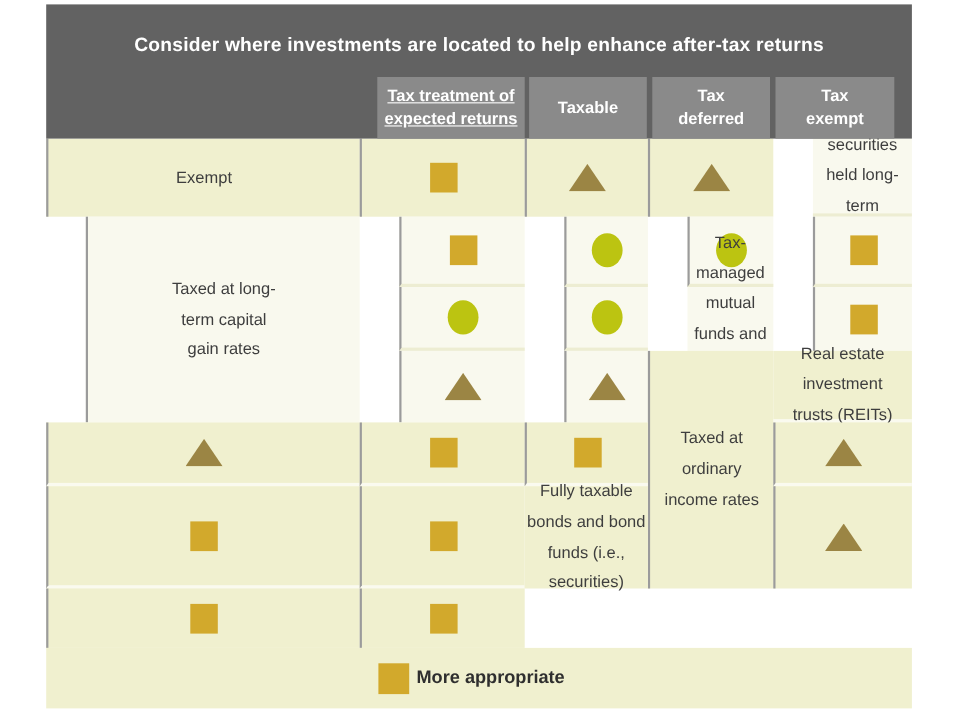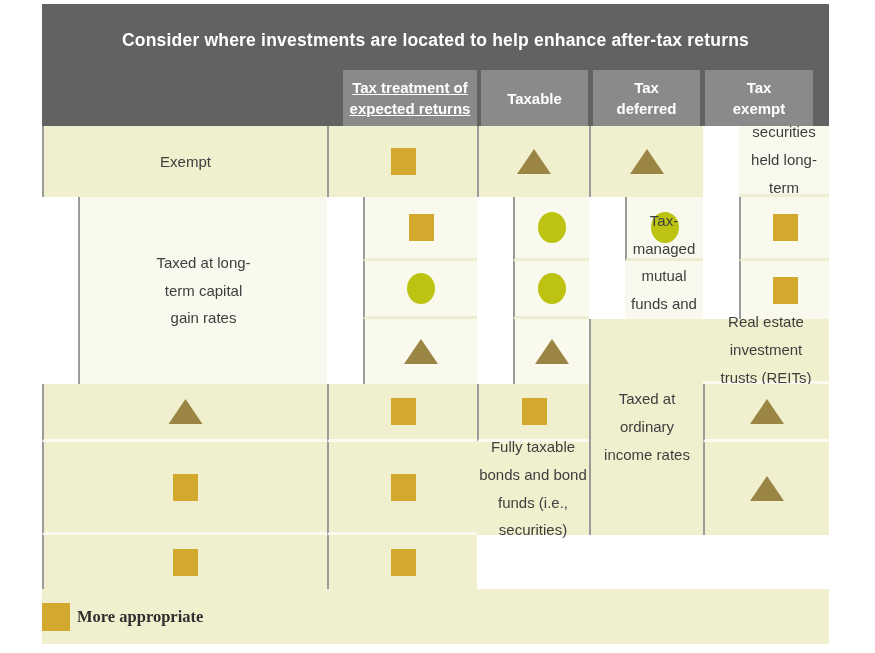--- a/index.html
+++ b/index.html
@@ -51,22 +51,22 @@
   .span3{grid-row:span 3;}
   
   .sym{display:block;}
   .sym[data-symbol="square"]{width:25px;height:27px;background:var(--c-more);}
   .sym[data-symbol="circle"]{width:28px;height:31px;border-radius:50%;background:var(--c-ok);}
   .sym[data-symbol="triangle"]{width:34px;height:25px;background:var(--c-less);
     clip-path:polygon(50% 0,100% 100%,0 100%);}
   
   .legend{
     grid-column:1 / -1;background:var(--c-row-beige);
-    display:flex;align-items:center;justify-content:space-between;
-    gap:42px;padding-right:14px;font-family:Liberation Serif, serif;
+    display:flex;align-items:center;justify-content:center;
+    gap:42px;padding-right:14px;
   }
   .legend-item{display:flex;align-items:center;gap:7px;}
   .legend-item .sym[data-symbol="square"]{width:28px;height:28px;}
   .legend-item .sym[data-symbol="circle"]{width:30px;height:31px;}
   .legend-item .sym[data-symbol="triangle"]{width:31px;height:27px;}
   .legend-label{font-weight:bold;color:#2f2f2f;font-size:16.5px;}
 </style>
 </head>
 <body>
 

